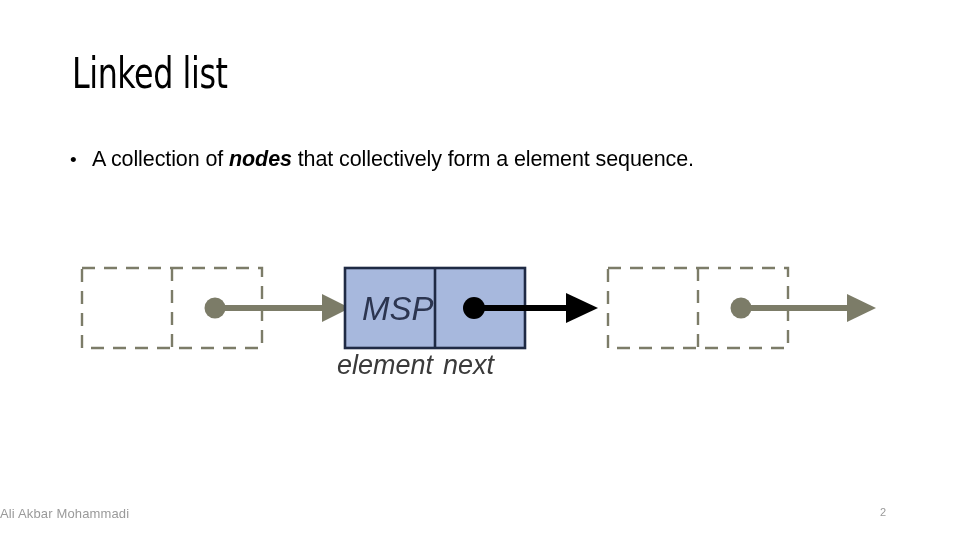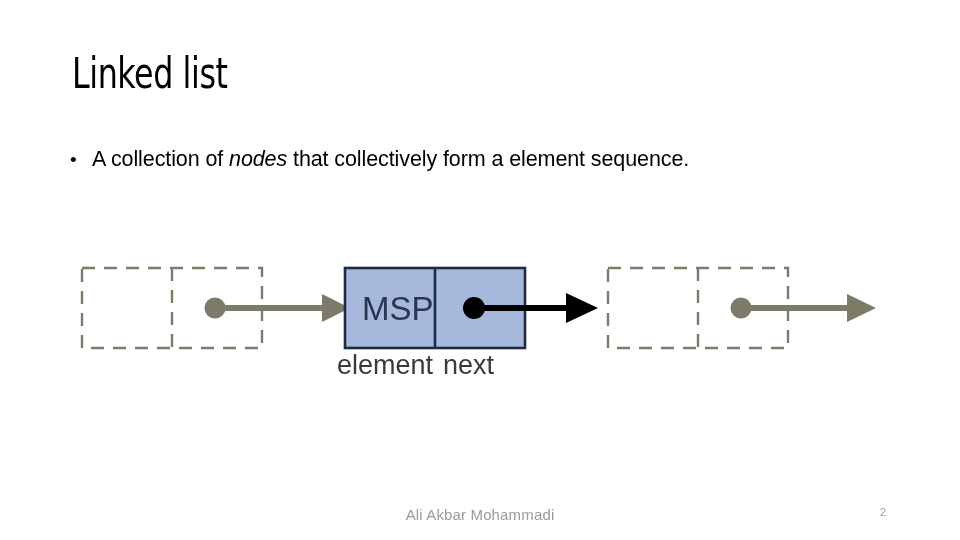--- a/index.html
+++ b/index.html
@@ -49,42 +49,42 @@
   }
   .bullet-marker {
     width: 22px;
     flex: 0 0 22px;
     font-size: 19px;
     line-height: 1.25;
     color: #000000;
   }
   .bullet-text { flex: 1 1 auto; white-space: nowrap; }
   .bullet-text .emph {
-    font-weight: normal;
+    font-weight: bold;
     font-style: italic;
   }
 
   
   #diagram {
     position: absolute;
     left: 0;
     top: 240px;
     width: 779px;
     height: 160px;
+    font-style: italic;
   }
   #diagram svg { display: block; }
 
   
   #footer-author {
     position: absolute;
     left: 0;
     right: 0;
     top: 506px;
-    text-align: center;
-    font-size: 15px;
+    font-size: 13px;
     color: #9a9a9a;
     letter-spacing: 0.15px;
   }
   #footer-pagenum {
     position: absolute;
     right: 74px;
     top: 506px;
     font-size: 11px;
     color: #9a9a9a;
   }

